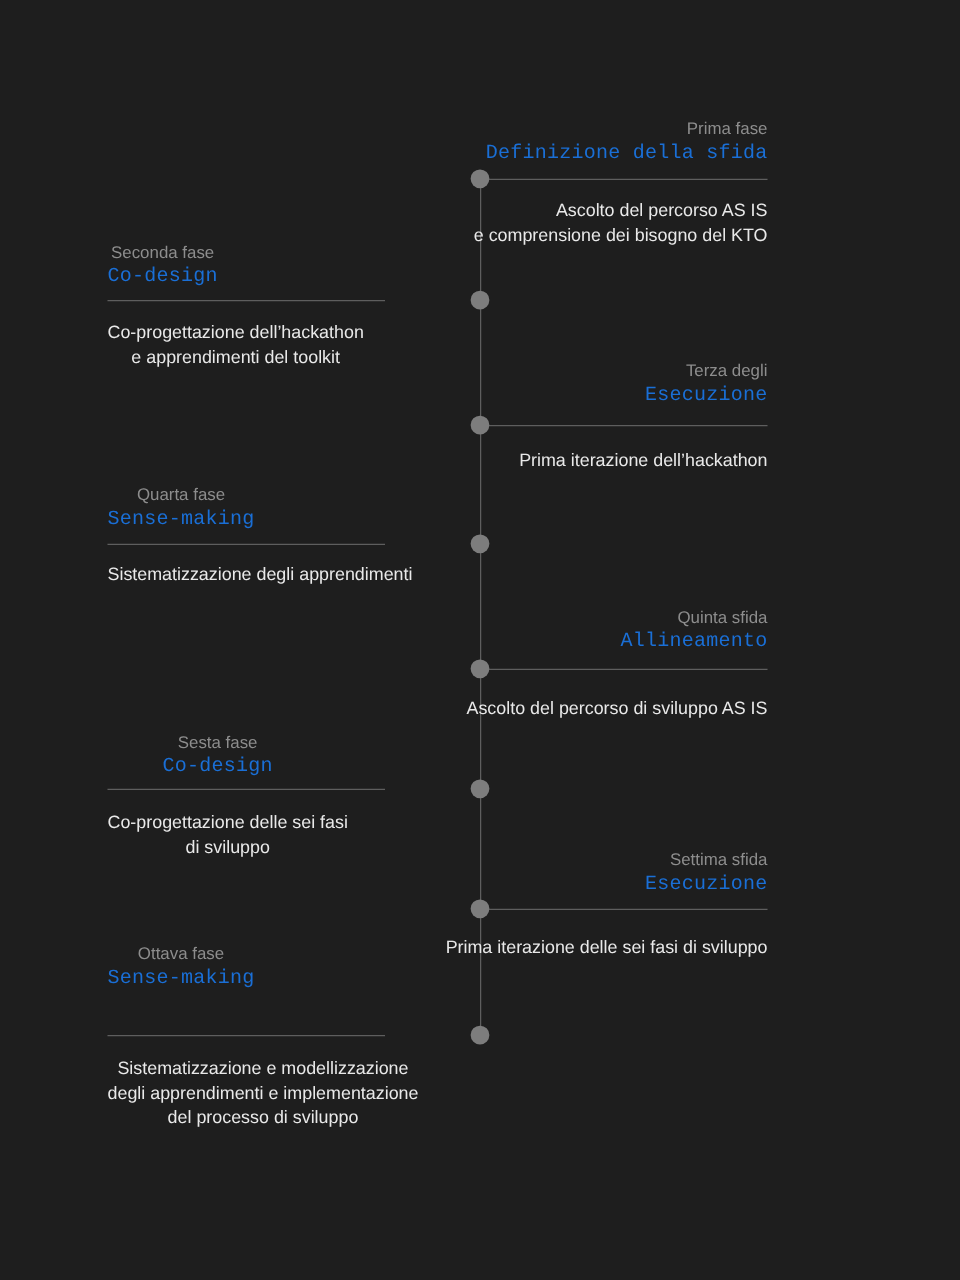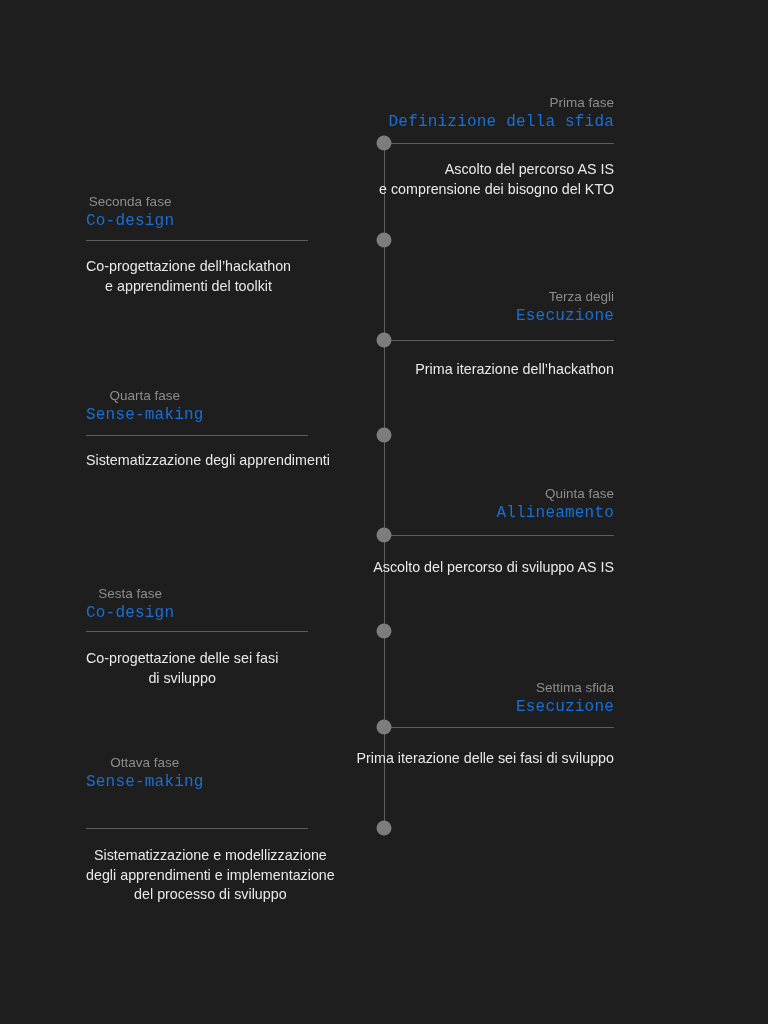--- a/index.html
+++ b/index.html
@@ -128,29 +128,29 @@
       <div class="block left" style="top: 387px;">
         <div class="phase-ordinal" style="color: rgb(141, 141, 141);">Quarta fase</div>
         <div class="phase-name" style="color: rgb(26, 111, 214);">Sense-making</div>
       </div>
       <div class="block left" style="top: 451px;">
         <div class="phase-desc" style="color: rgb(233, 233, 233);">Sistematizzazione degli apprendimenti</div>
       </div>
       <div class="connector right" style="top: 535px; background: rgb(94, 94, 94);"></div>
       <div class="node-dot" style="top: 535px; background: rgb(125, 125, 125);"></div>
       <div class="block right" style="top: 485px;">
-        <div class="phase-ordinal" style="color: rgb(141, 141, 141);">Quinta fase</div>
+        <div class="phase-ordinal" style="color: rgb(141, 141, 141);">Quinta sfida</div>
         <div class="phase-name" style="color: rgb(26, 111, 214); margin-left: 32px;">Allineamento</div>
       </div>
       <div class="block right" style="top: 558px;">
         <div class="phase-desc" style="color: rgb(233, 233, 233);">Ascolto del percorso di sviluppo AS IS</div>
       </div>
       <div class="connector left" style="top: 631px; background: rgb(94, 94, 94);"></div>
       <div class="node-dot" style="top: 631px; background: rgb(125, 125, 125);"></div>
-      <div class="block left" style="top: 585px;">
+      <div class="block left" style="top: 585px; margin-left: 44px;">
         <div class="phase-ordinal" style="color: rgb(141, 141, 141);">Sesta fase</div>
         <div class="phase-name" style="color: rgb(26, 111, 214);">Co-design</div>
       </div>
       <div class="block left" style="top: 649px;">
         <div class="phase-desc" style="color: rgb(233, 233, 233);">Co-progettazione delle sei fasi
 di sviluppo</div>
       </div>
       <div class="connector right" style="top: 727px; background: rgb(94, 94, 94);"></div>
       <div class="node-dot" style="top: 727px; background: rgb(125, 125, 125);"></div>
       <div class="block right" style="top: 679px;">

